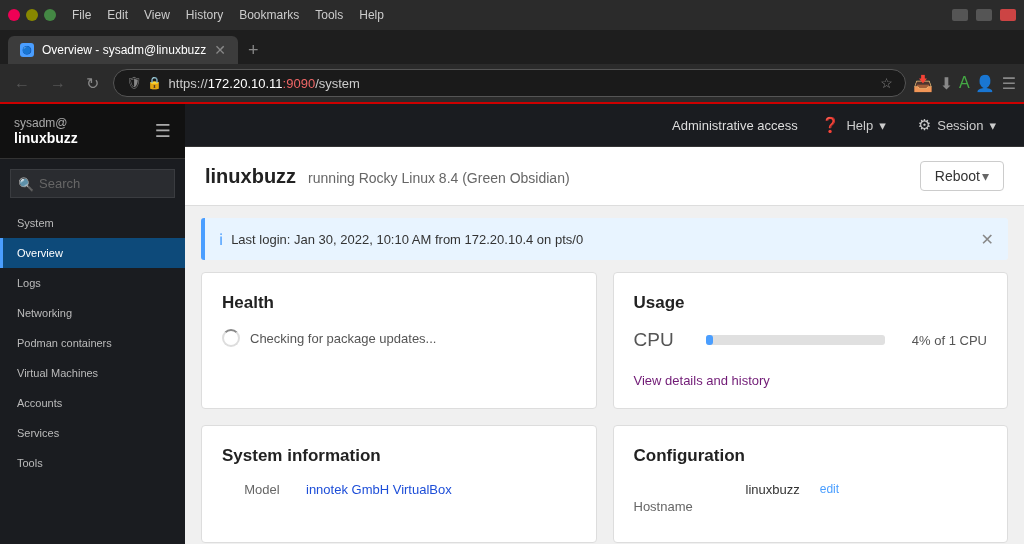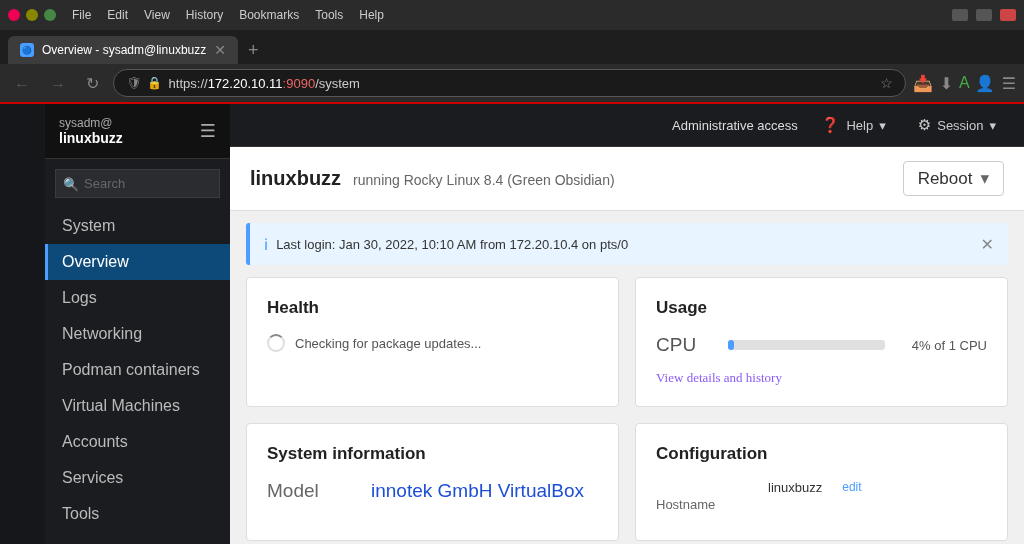--- a/index.html
+++ b/index.html
@@ -30,56 +30,56 @@
     .url-bar { flex: 1; background: #1a1a1a; border: 1px solid #555; border-radius: 20px; height: 28px; display: flex; align-items: center; padding: 0 12px; gap: 6px; }
     .url-bar-icon { color: #888; font-size: 12px; }
     .url-text { color: #ccc; font-size: 13px; flex: 1; }
     .url-text .url-host { color: #fff; }
     .url-text .url-port { color: #e66; }
     .url-star { color: #888; font-size: 14px; }
     .nav-right { display: flex; gap: 6px; align-items: center; color: #888; }
     .nav-right span { font-size: 16px; cursor: pointer; }
 
     
-    .app-layout { display: flex; height: calc(544px - 30px - 34px - 40px); background: #15171a; padding-left: 45px; }
+    .app-layout { display: flex; height: calc(544px - 30px - 34px - 40px); background: #15171a; }
 
     
     .sidebar { width: 185px; background: #1a1c20; display: flex; flex-direction: column; flex-shrink: 0; }
     .sidebar-header { background: #111; padding: 12px 14px; display: flex; align-items: center; justify-content: space-between; border-bottom: 1px solid #333; }
     .sidebar-user { display: flex; flex-direction: column; }
     .sidebar-username-top { color: #aaa; font-size: 12px; }
     .sidebar-hostname { color: #fff; font-weight: bold; font-size: 14px; }
     .sidebar-toggle { color: #aaa; cursor: pointer; font-size: 18px; }
     .sidebar-search { padding: 10px 10px; position: relative; }
     .sidebar-search input { width: 100%; background: #2a2c30; border: 1px solid #3a3c40; border-radius: 0; color: #3b82f6; padding: 6px 10px 6px 28px; font-size: 13px; outline: none; }
     .sidebar-search input::placeholder { color: #666; }
     .search-icon-sidebar { position: absolute; left: 18px; top: 50%; transform: translateY(-50%); color: #666; font-size: 13px; }
     .sidebar-nav { flex: 1; overflow-y: auto; }
     .sidebar-nav::-webkit-scrollbar { width: 4px; }
     .sidebar-nav::-webkit-scrollbar-thumb { background: #444; }
-    .sidebar-item { padding: 9px 14px; color: #bbb; cursor: pointer; border-left: 3px solid transparent; font-size: 16px; display: flex; align-items: center; gap: 8px; }
+    .sidebar-item { padding: 9px 14px; color: #bbb; cursor: pointer; border-left: 3px solid transparent; font-size: 11px; display: flex; align-items: center; gap: 8px; }
     .sidebar-item.active { background: #0d4a7a; color: #fff; border-left-color: #4a9eff; font-weight: 500; }
 
     
     .main-content { flex: 1; background: #f0f0f0; overflow-y: auto; display: flex; flex-direction: column; }
     .main-content::-webkit-scrollbar { width: 8px; }
     .main-content::-webkit-scrollbar-thumb { background: #ccc; }
 
     
     .top-bar { background: #1a1c20; padding: 8px 20px; display: flex; align-items: center; justify-content: flex-end; gap: 16px; border-bottom: 1px solid #333; }
     .admin-access { color: #ddd; font-size: 13px; }
     .top-bar-btn { background: none; border: none; color: #ccc; cursor: pointer; display: flex; align-items: center; gap: 6px; font-size: 13px; padding: 4px 8px; border-radius: 4px; }
     .top-bar-icon { font-size: 15px; }
 
     
     .page-header { background: #fff; padding: 14px 20px; display: flex; align-items: center; justify-content: space-between; border-bottom: 1px solid #ddd; }
     .page-title-area { display: flex; align-items: baseline; gap: 12px; }
     .page-hostname { font-size: 20px; font-weight: bold; color: #222; }
     .page-subtitle { color: #666; font-size: 14px; }
-    .reboot-btn { background: #fff; border: 1px solid #ccc; border-radius: 4px; padding: 6px 14px; cursor: pointer; display: flex; align-items: center; gap: 8px; font-size: 17px; color: #333; }
+    .reboot-btn { background: #fff; border: 1px solid #ccc; border-radius: 4px; padding: 6px 14px; cursor: pointer; display: flex; align-items: center; gap: 2px; font-size: 14px; color: #333; }
     .reboot-chevron { color: #666; }
 
     
     .alert-banner { background: #e8f4ff; border-left: 4px solid #4a9eff; margin: 12px 16px; padding: 10px 14px; display: flex; align-items: center; justify-content: space-between; border-radius: 3px; }
     .alert-content { display: flex; align-items: center; gap: 8px; color: #333; font-size: 13px; }
     .alert-icon { color: #4a9eff; font-size: 16px; }
     .alert-close { color: #888; cursor: pointer; font-size: 16px; background: none; border: none; }
 
     
     .content-grid { display: grid; grid-template-columns: 1fr 1fr; gap: 16px; padding: 0 16px 16px; }
@@ -92,24 +92,24 @@
     .health-checking { display: flex; align-items: center; gap: 10px; color: #555; font-size: 13px; }
     .spinner { width: 18px; height: 18px; border: 2px solid #ddd; border-top-color: #888; border-radius: 50%; animation: spin 1s linear infinite; flex-shrink: 0; }
     @keyframes spin { to { transform: rotate(360deg); } }
 
     
     .usage-row { display: flex; align-items: center; gap: 12px; margin-bottom: 14px; }
     .usage-label { width: 60px; color: #555; font-size: 19px; flex-shrink: 0; }
     .usage-bar-container { flex: 1; background: #e0e0e0; border-radius: 3px; height: 10px; }
     .usage-bar { height: 10px; border-radius: 3px; background: #4a9eff; }
     .usage-value { color: #555; font-size: 13px; white-space: nowrap; width: 90px; text-align: right; }
-    .view-details-link { color: #8b5cf6; cursor: pointer; font-size: 13px; text-decoration: none; display: inline-block; margin-top: 0; font-family: Liberation Serif, serif; }
-
-    
-    .info-row { display: flex; gap: 24px; margin-bottom: 8px; font-size: 19px; }
+    .view-details-link { color: #701a75; cursor: pointer; font-size: 13px; text-decoration: none; display: inline-block; margin-top: 8px; }
+
+    
+    .info-row { display: flex; gap: 4px; margin-bottom: 8px; font-size: 13px; text-align: center; }
     .info-label { color: #666; width: 80px; flex-shrink: 0; }
     .info-value { color: #1d4ed8; }
 
     
     .config-row { display: flex; gap: 12px; margin-bottom: 8px; font-size: 13px; }
     .config-label { color: #666; width: 100px; flex-shrink: 0; margin-top: 17px; }
     .config-value { color: #333; }
     .edit-link { color: #4a9eff; cursor: pointer; font-size: 12px; margin-left: 8px; }
   </style>
 </head>

